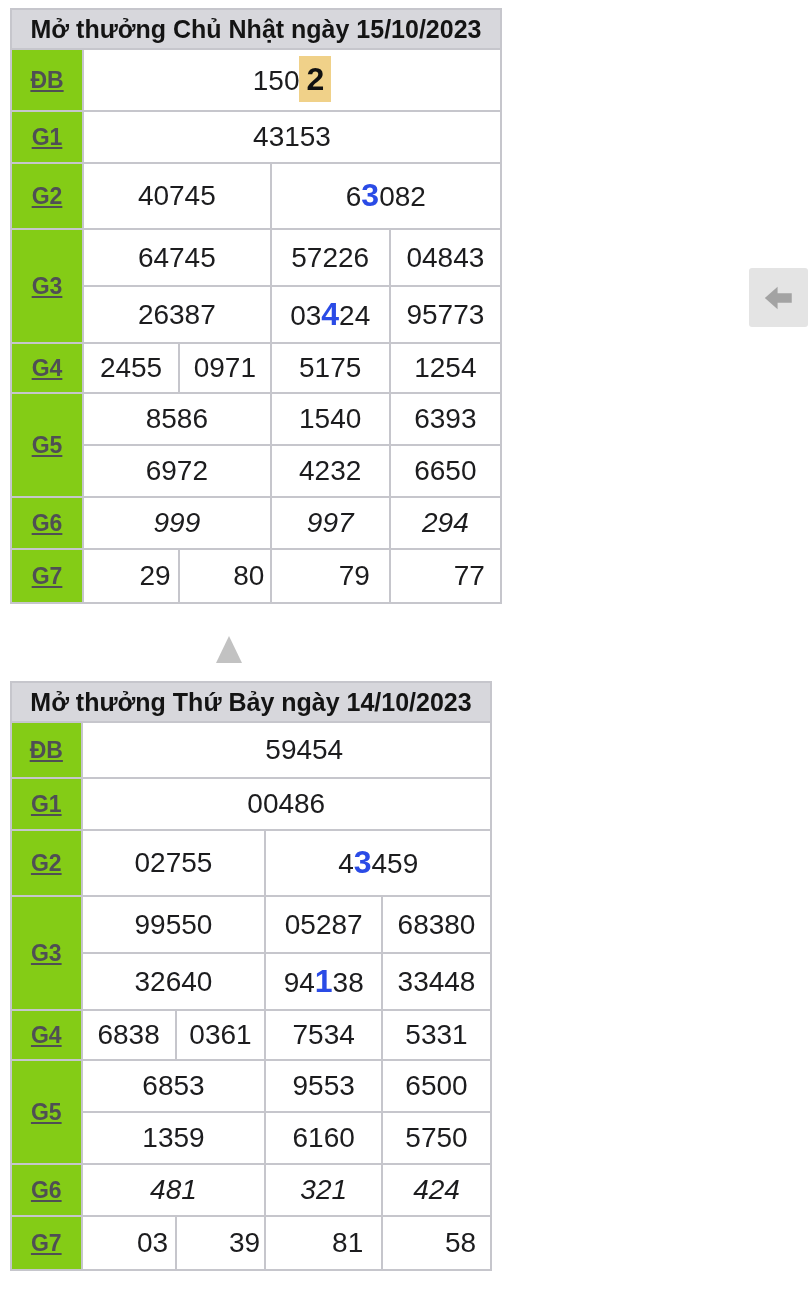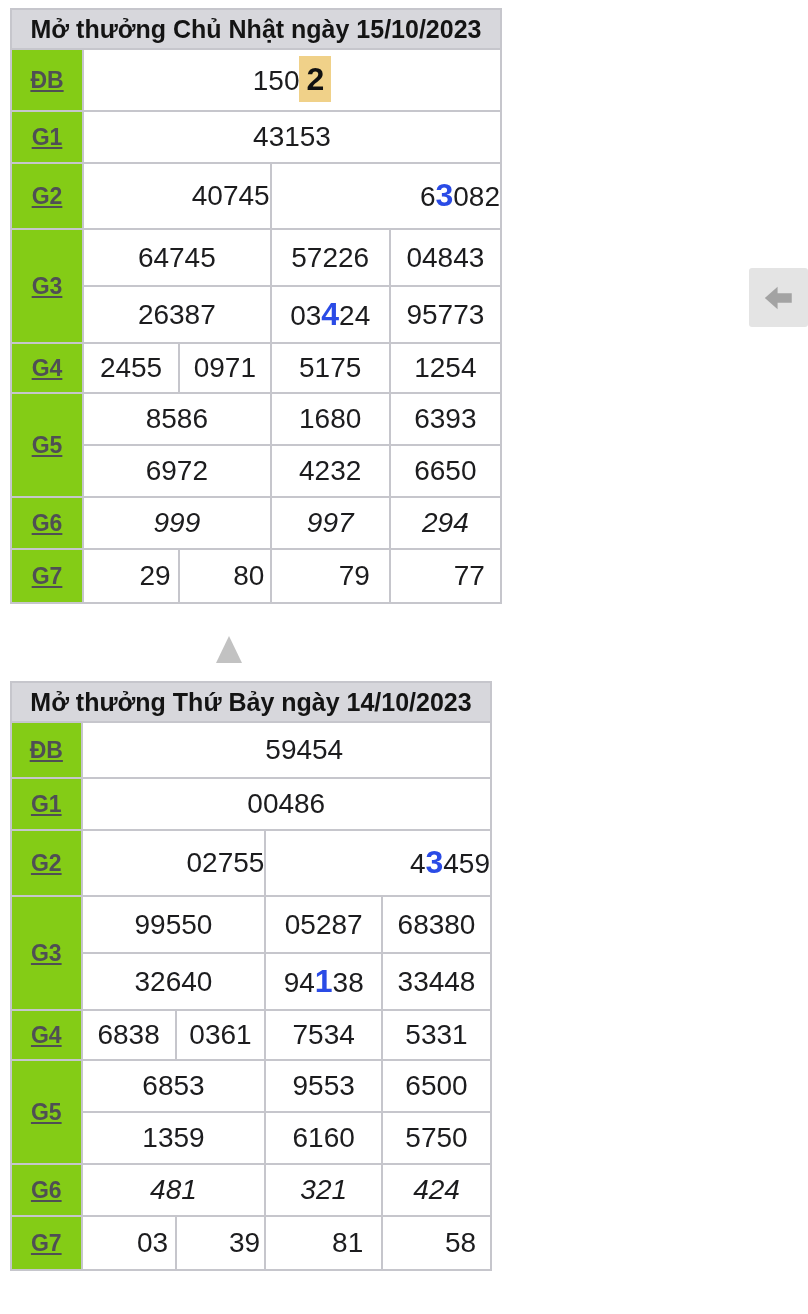--- a/index.html
+++ b/index.html
@@ -22,21 +22,21 @@
     background:#d7d7dc;color:#141414;font-weight:bold;font-size:25px;height:38px;
   }
   table.results th.label{
     color:#4f4f54;font-weight:bold;font-size:23px;background:#84cc16;text-decoration:underline;
   }
   table.results td{color:#1c1c1e;font-size:28px;font-weight:normal;}
   
   .block-0 tr.r-db td{height:60px;}
   .block-1 tr.r-db td{height:54px;padding-left:36px;}
   tr.r-g1 td{height:50px;}
-  tr.r-g2 td{height:64px;text-align:right;}
+  tr.r-g2 td{height:64px;}
   tr.r-g3 td{height:55px;}
   tr.r-g4 td{height:48px;}
   tr.r-g5 td{height:50px;}
   tr.r-g6 td{height:50px;font-style:italic;}
   tr.r-g7 td{height:52px;padding-left:48px;}
   
   col.c-label{width:14.7%;}
   col.c-a{width:19.6%;}
   col.c-b{width:18.7%;}
   col.c-c{width:24.3%;}
@@ -103,21 +103,21 @@
         <tr class="r-g4">
           <th class="label" rowspan="1">G4</th>
           <td colspan="1"><span>2455</span></td>
           <td colspan="1"><span>0971</span></td>
           <td colspan="1"><span>5175</span></td>
           <td colspan="1"><span>1254</span></td>
         </tr>
         <tr class="r-g5">
           <th class="label" rowspan="2">G5</th>
           <td colspan="2"><span>8586</span></td>
-          <td colspan="1"><span>1680</span></td>
+          <td colspan="1"><span>1540</span></td>
           <td colspan="1"><span>6393</span></td>
         </tr>
         <tr class="r-g5">
           <td colspan="2"><span>6972</span></td>
           <td colspan="1"><span>4232</span></td>
           <td colspan="1"><span>6650</span></td>
         </tr>
         <tr class="r-g6">
           <th class="label" rowspan="1">G6</th>
           <td colspan="2"><span>999</span></td>

